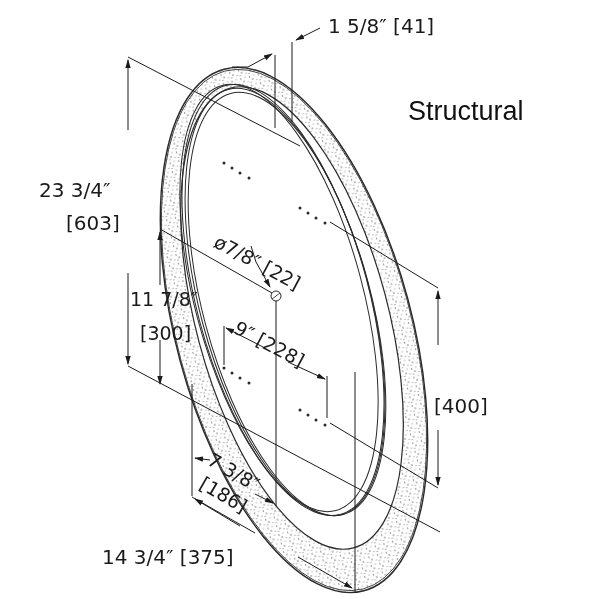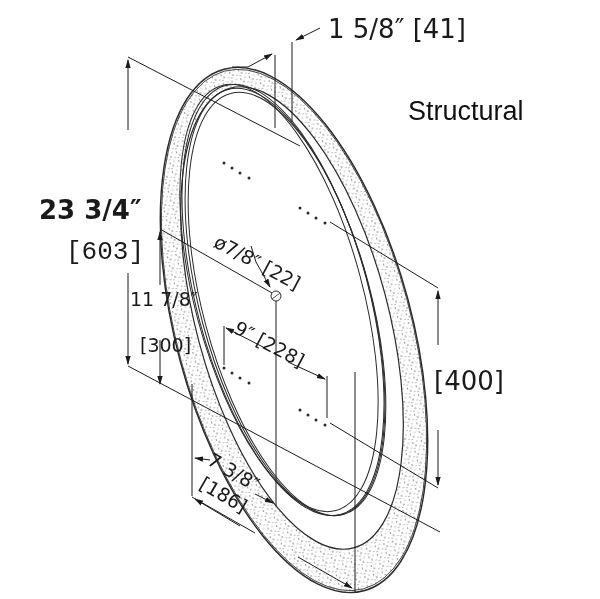--- a/index.html
+++ b/index.html
@@ -1,20 +1,20 @@
 <!DOCTYPE html>
 <html><head>
   <meta charset="utf-8">
   <style>
     html, body { margin: 0; padding: 0; background: #ffffff; }
     #canvas { position: relative; width: 600px; height: 599px; overflow: hidden; background: #ffffff; }
     svg { position: absolute; left: 0; top: 0; }
     .lbl { position: absolute; font-family: "DejaVu Sans", sans-serif; color: #1a1a1a; white-space: nowrap; line-height: 1; }
     .title { font-family: "Liberation Sans", sans-serif; font-size: 27px; color: #111; text-align: center; line-height: 31px; }
-    .big { font-size: 26px; }
+    .big { font-size: 20px; }
     .med { font-size: 19px; }
   </style>
 </head>
 <body>
 
 <div id="canvas">
   <svg width="600" height="599" viewBox="0 0 600 599">
     <defs>
       <pattern id="stipple" width="9" height="9" patternUnits="userSpaceOnUse">
         <rect width="9" height="9" fill="#ffffff"></rect>
@@ -107,28 +107,29 @@
       <line x1="298" y1="557" x2="352" y2="588" marker-end="url(#arr)"></line>
     </g>
   </svg>
 
   <div class="lbl title" style="left:408px; top:96px;">
     <div>Structural</div>
   </div>
 
   <div class="lbl big" style="left:328px; top:16px;">1 5/8″ [41]</div>
 
-  <div class="lbl big" style="left:39px; top:197px;font-weight:bold;">23 3/4″</div>
-  <div class="lbl big" style="left:66px; top:239px;font-family:Liberation Mono, monospace;">[603]</div>
+  <div class="lbl big" style="left:39px; top:180px;">23 3/4″</div>
+  <div class="lbl big" style="left:66px; top:213px;">[603]</div>
 
   <div class="lbl med" style="left:130px; top:290px;text-align:right;">11 7/8″</div>
-  <div class="lbl med" style="left:140px; top:336px;text-align:center;">[300]</div>
+  <div class="lbl med" style="left:140px; top:324px;text-align:center;">[300]</div>
 
   <div class="lbl med" style="left:220px; top:232px; transform:rotate(28deg); transform-origin:left top;">ø7/8″ [22]</div>
 
   <div class="lbl med" style="left:240px; top:318px; transform:rotate(28deg); transform-origin:left top;">9″ [228]</div>
 
-  <div class="lbl big" style="left:434px; top:368px;">[400]</div>
+  <div class="lbl big" style="left:434px; top:396px;">[400]</div>
 
   <div class="lbl med" style="left:214px; top:450px; transform:rotate(30deg); transform-origin:left top;">7 3/8″</div>
   <div class="lbl med" style="left:206px; top:474px; transform:rotate(30deg); transform-origin:left top;">[186]</div>
 
+  <div class="lbl big" style="left:102px; top:547px;">14 3/4″ [375]</div>
 </div>
 
 </body></html>

